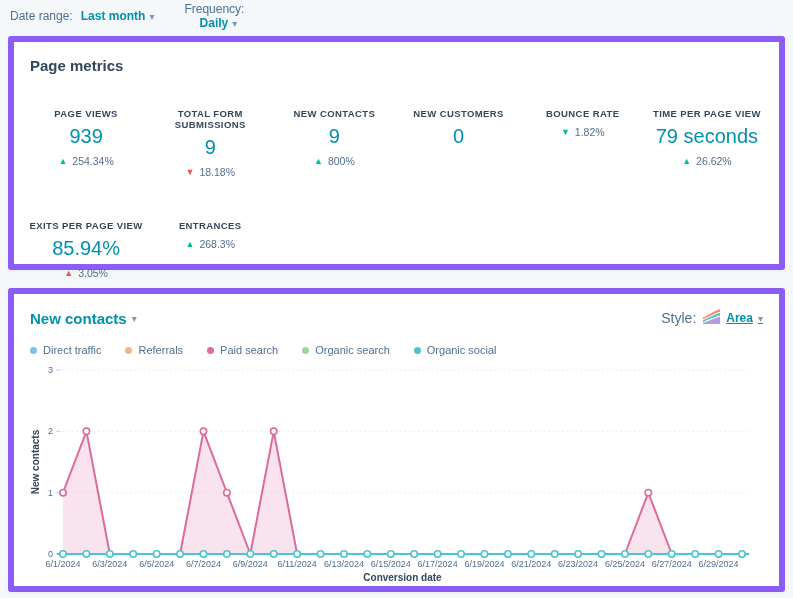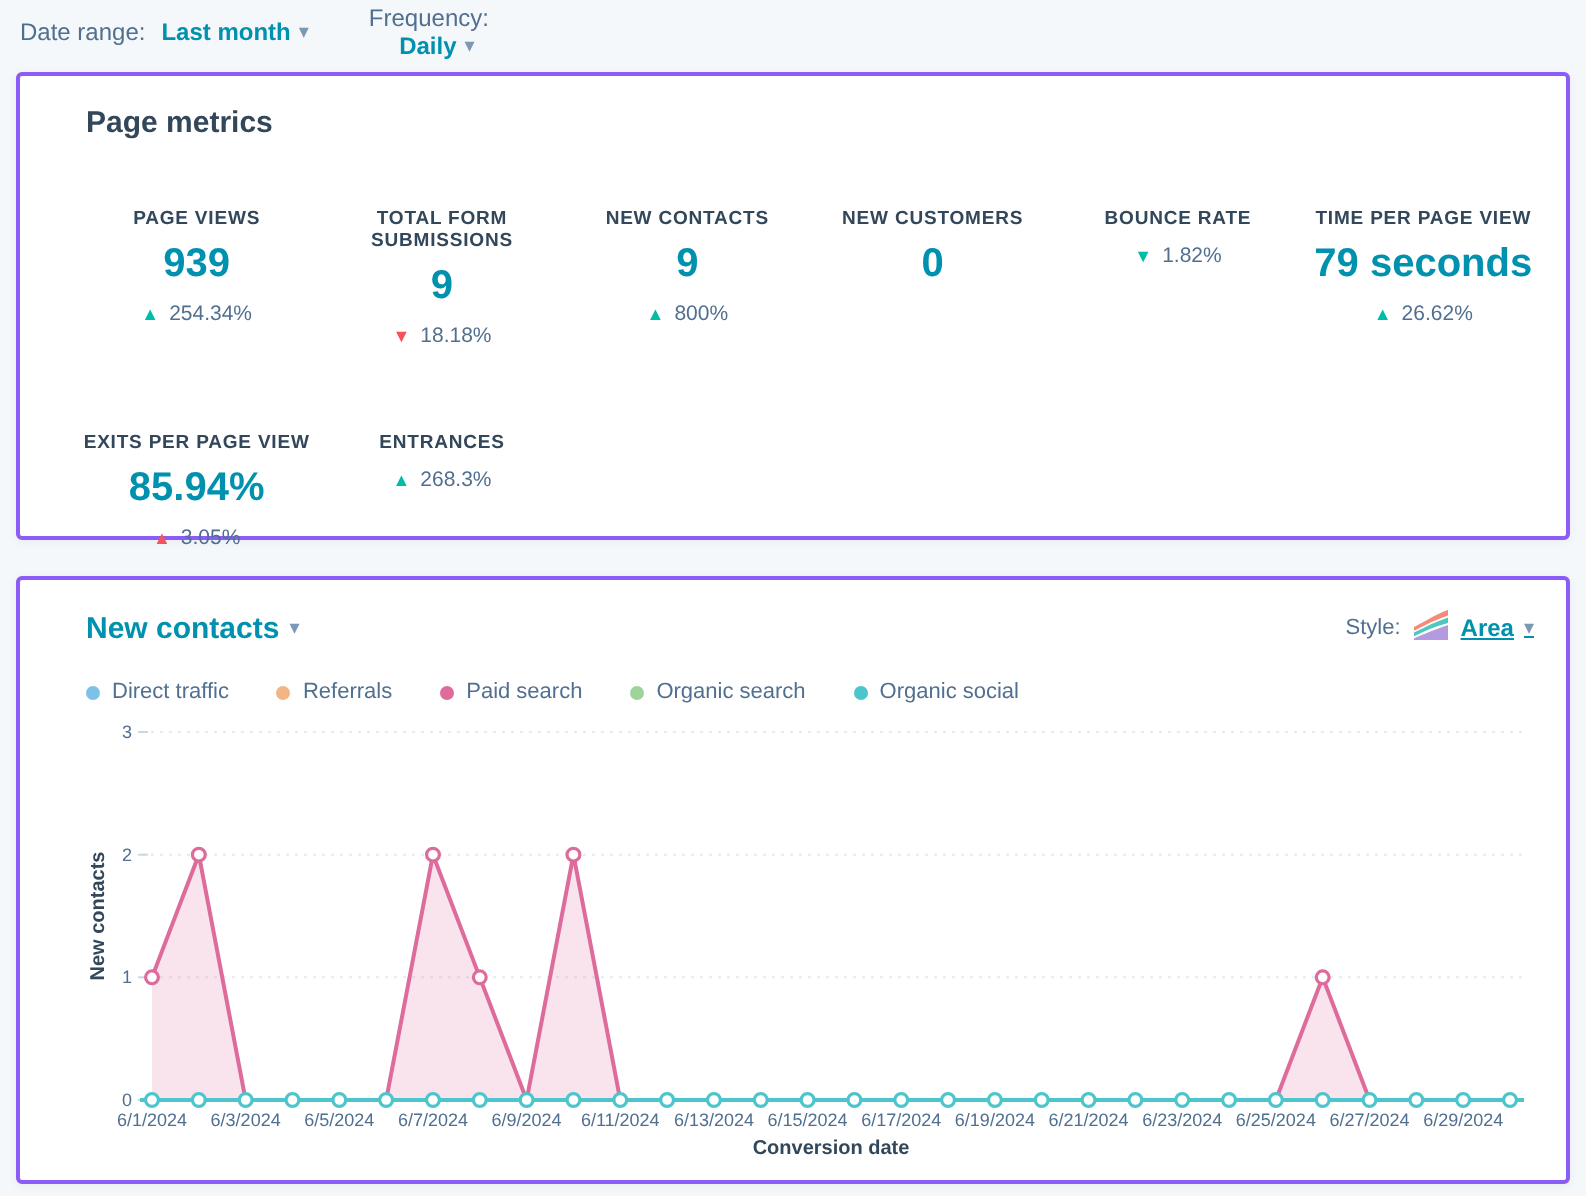--- a/index.html
+++ b/index.html
@@ -9,44 +9,44 @@
   
   .topbar { display:flex; align-items:center; height:32px; padding-left:10px; font-size:12px; }
   .tb-label { color:#516f90; margin-right:8px; }
   .tb-dd { background:none; border:none; font-family:inherit; font-size:12px; font-weight:bold;
            color:#0091ae; cursor:pointer; display:inline-flex; align-items:center; gap:4px; padding:0; }
   .tb-group { display:flex; align-items:center; }
   .tb-group + .tb-group { margin-left:30px;flex-direction:column; }
   .caret { color:#7c98b6; font-size:10px; font-weight:normal; }
 
   
-  .card { background:#fff; border:2px solid #8b5cf6; border-radius:3px; margin:0 8px;
-          box-shadow:0 1px 4px rgba(45,62,80,0.06);padding-left:17px; }
+  .card { background:#fff; border:6px solid #8b5cf6; border-radius:3px; margin:0 8px;
+          box-shadow:0 1px 4px rgba(45,62,80,0.06); }
   .card.metrics { height:234px; margin-top:4px; }
   .card.chart { height:304px; margin-top:18px; }
 
   .card-title { font-size:15px; font-weight:bold; color:#33475b; padding:15px 0 0 16px; }
 
   
   .metrics-grid { display:grid; grid-template-columns:repeat(6,1fr); row-gap:42px;
                   margin-top:34px; padding:0 10px; }
   .metric { text-align:center; }
   .m-label { font-size:9.5px; font-weight:bold; letter-spacing:0.4px; color:#33475b; }
-  .m-value { font-size:20px; font-weight:bold; color:#0091ae; margin-top:6px; }
+  .m-value { font-size:20px; font-weight:normal; color:#0091ae; margin-top:6px; }
   .m-change { font-size:10.5px; color:#516f90; margin-top:7px; display:flex; justify-content:center;
               align-items:center; gap:5px; }
   .m-arrow { font-size:9px; }
 
   
   .chart-head { display:flex; align-items:center; justify-content:space-between; padding:14px 16px 0 16px; }
   .chart-title-dd { background:none; border:none; cursor:pointer; font-family:inherit;
                     font-size:15px; font-weight:bold; color:#0091ae; display:inline-flex;
                     align-items:center; gap:5px; padding:0; }
   .style-ctl { display:flex; align-items:center; gap:6px; }
-  .style-label { font-size:11px; color:#516f90; }
+  .style-label { font-size:14px; color:#516f90; }
   .style-dd { background:none; border:none; cursor:pointer; font-family:inherit; font-size:12px;
               font-weight:bold; color:#0091ae; display:inline-flex; align-items:center; gap:5px; padding:0;text-decoration:underline; }
 
   
   .legend { display:flex; align-items:center; gap:24px; padding:0 16px; margin-top:16px; }
   .legend-item { display:flex; align-items:center; gap:6px; cursor:pointer; }
   .legend-dot { width:7px; height:7px; border-radius:50%; display:inline-block; }
   .legend-label { font-size:11px; color:#516f90; }
 
   

